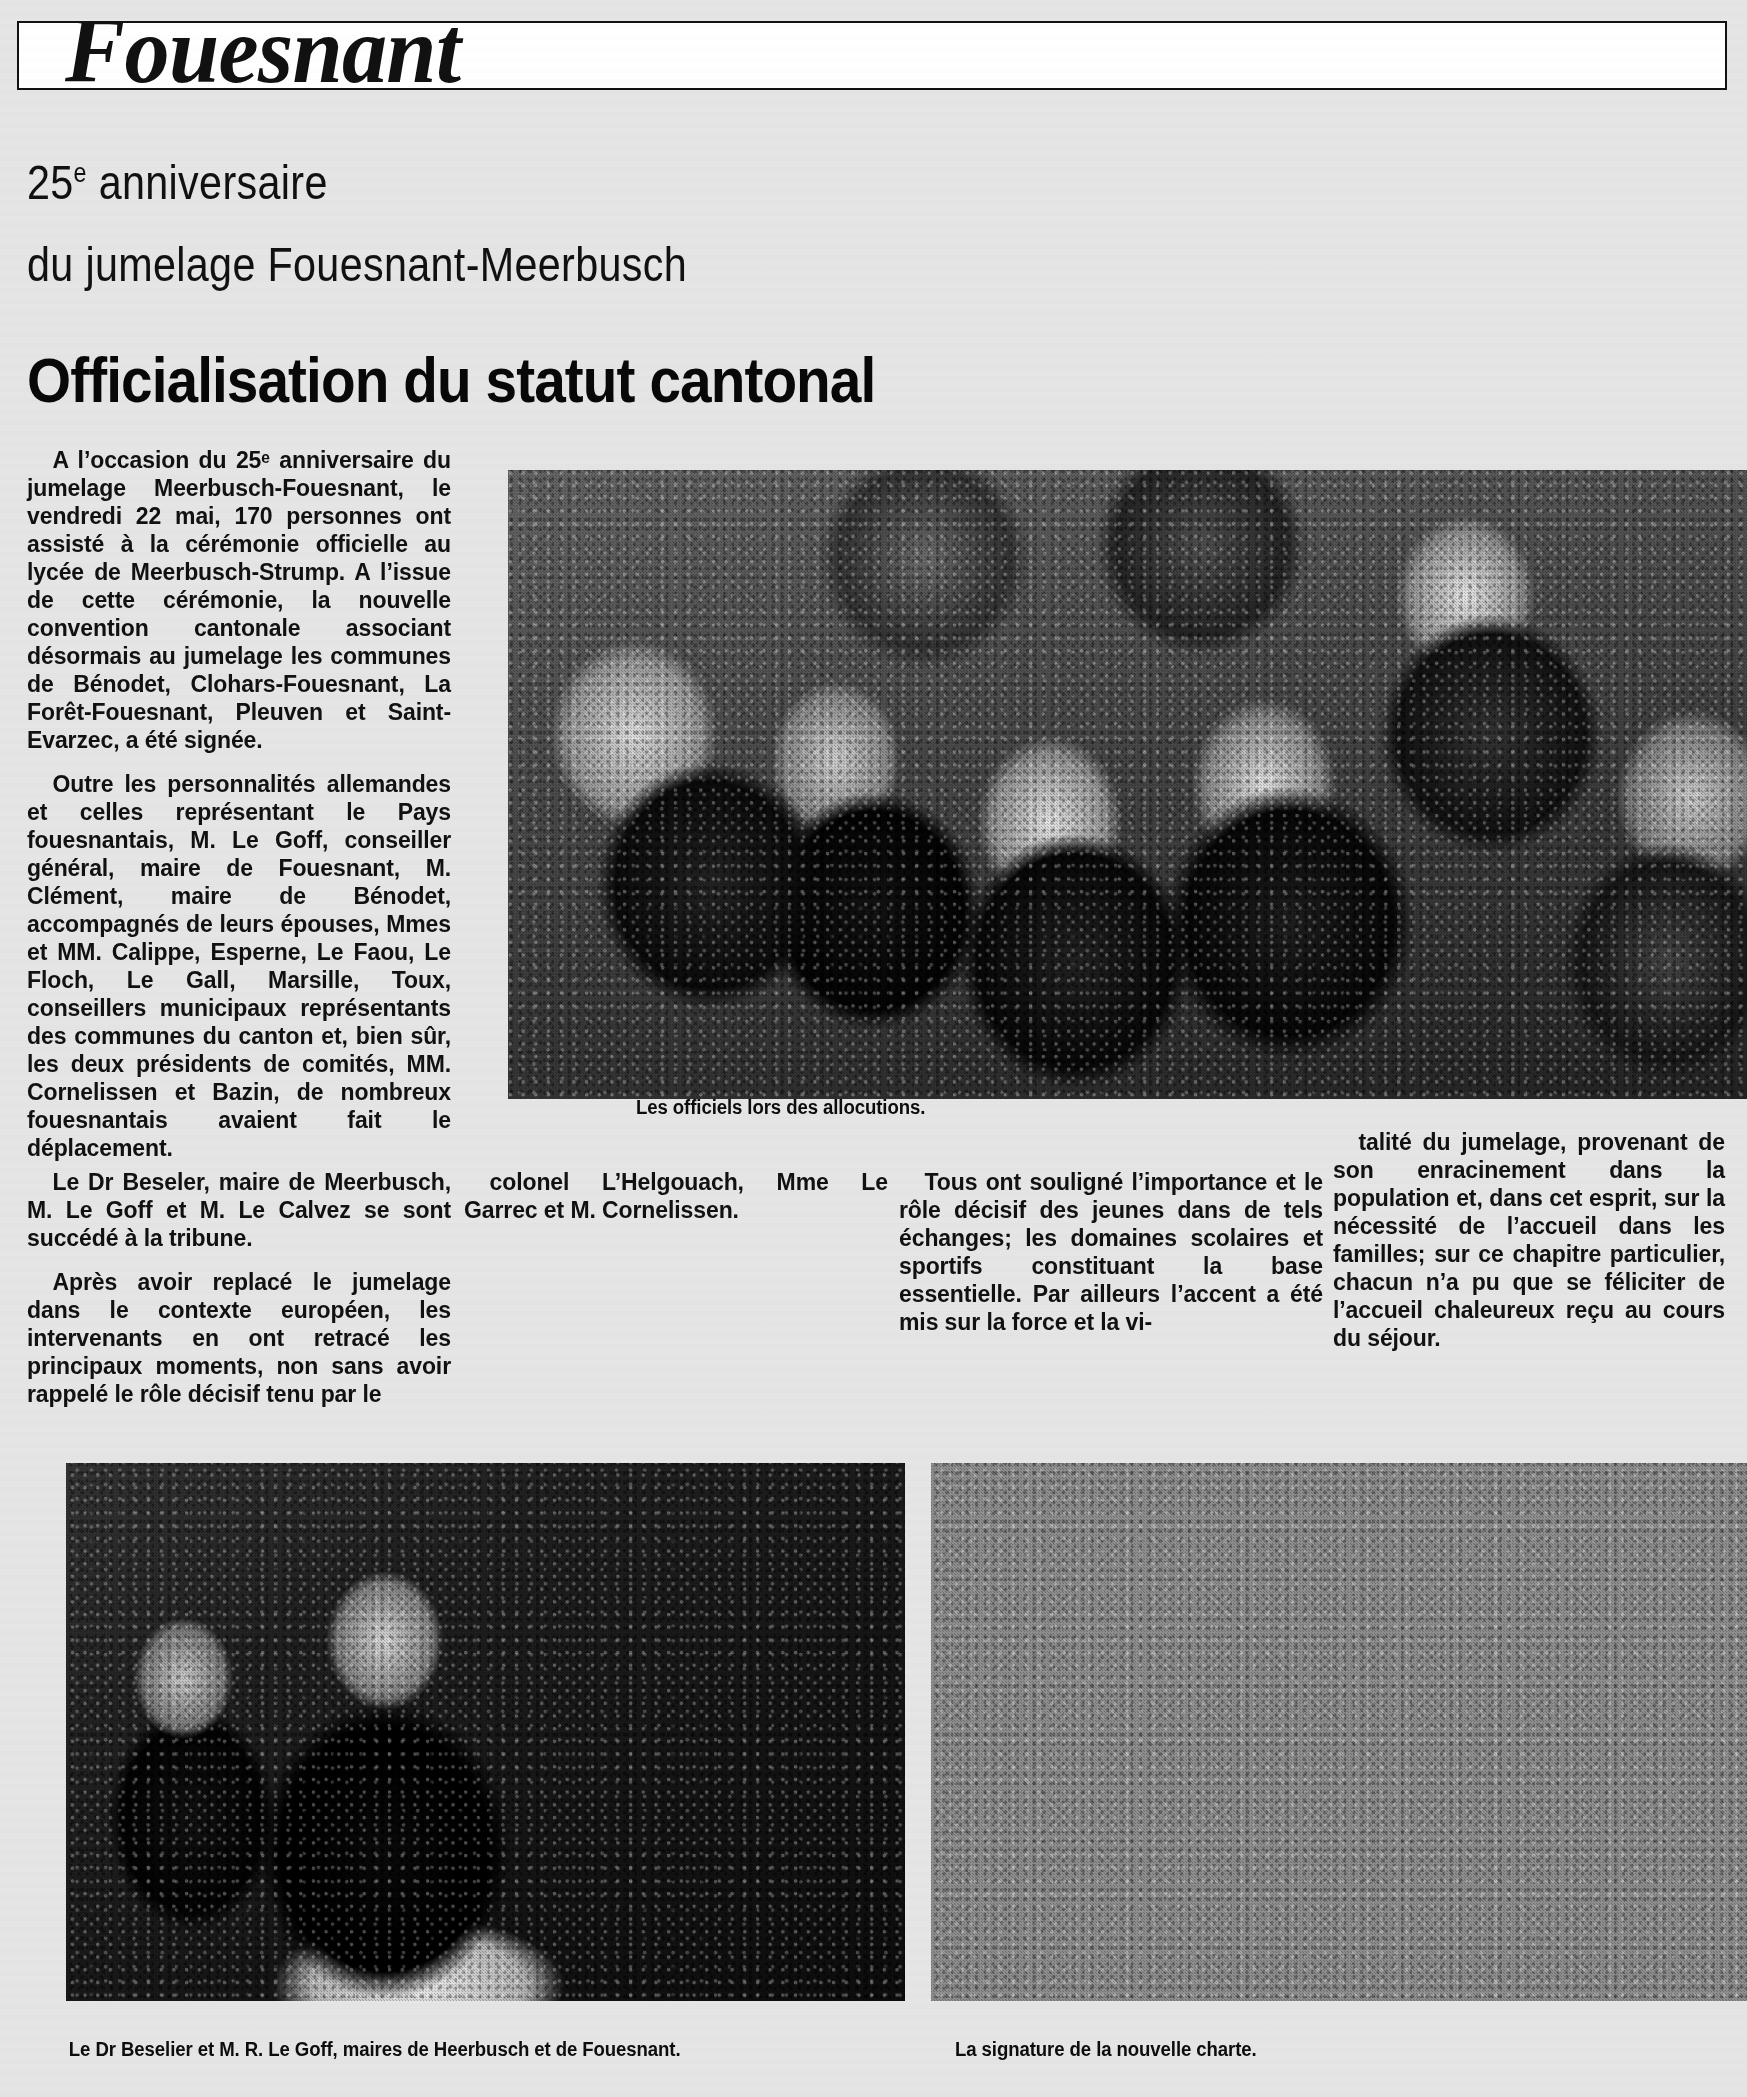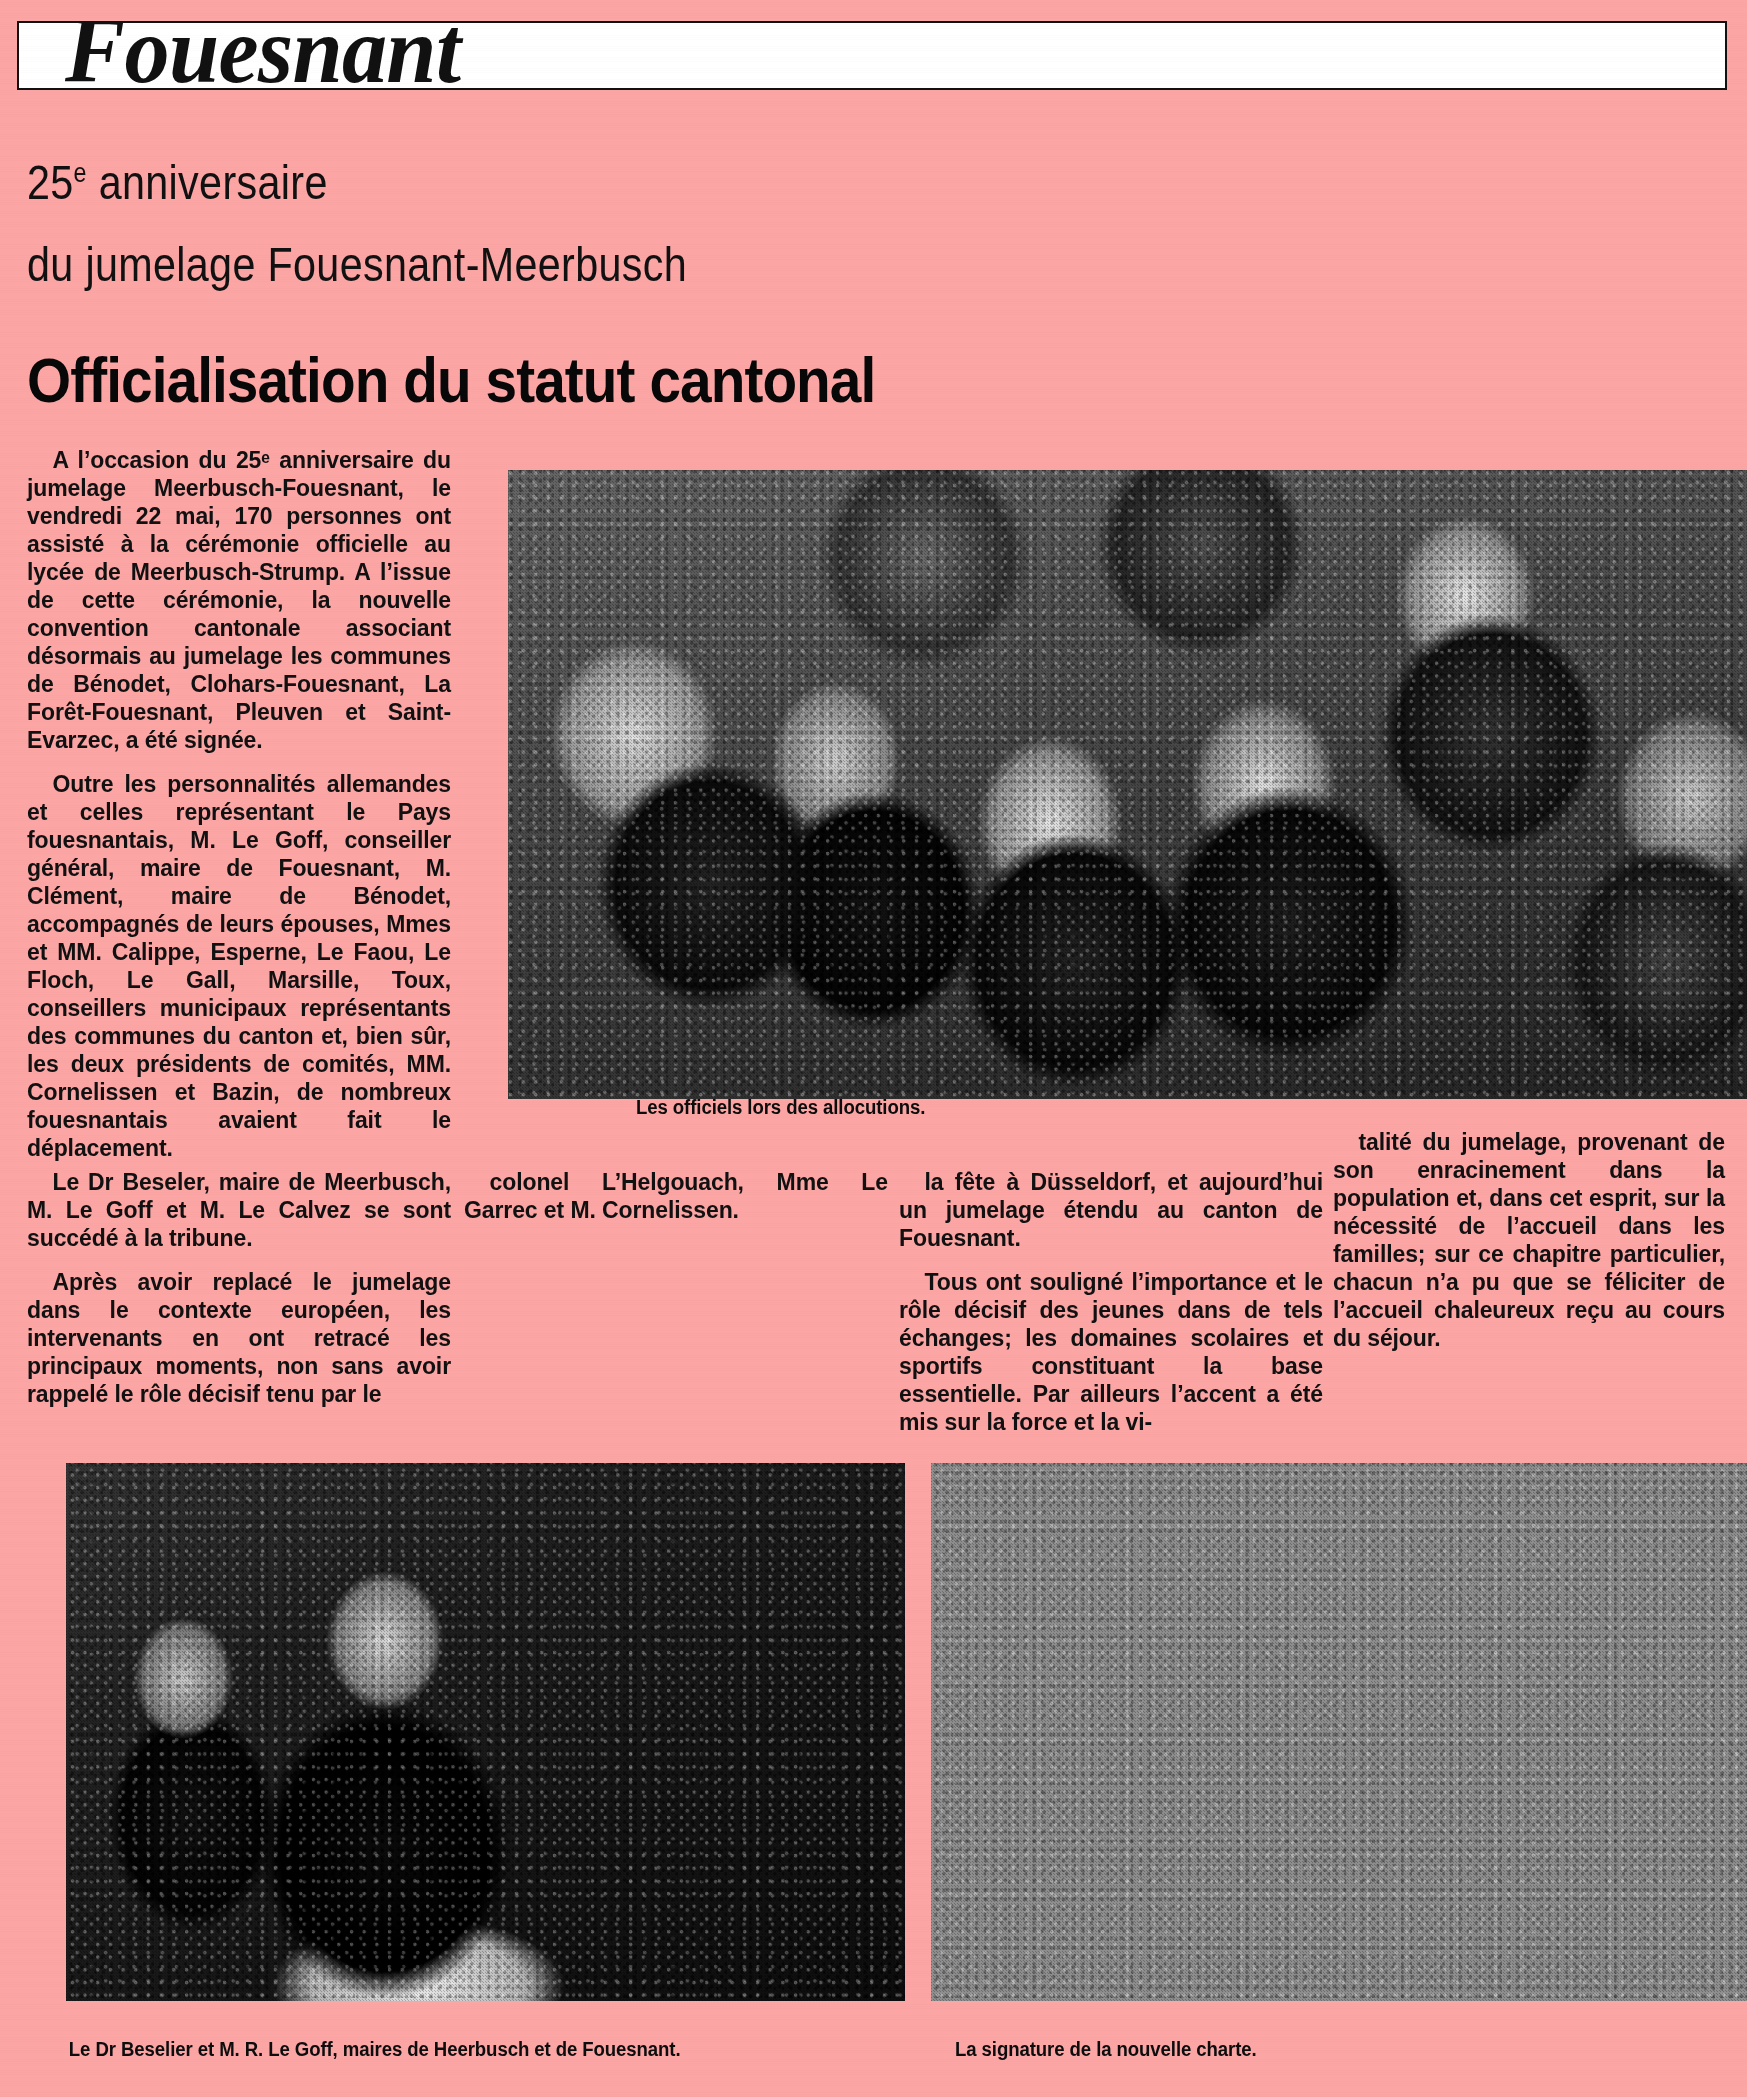--- a/index.html
+++ b/index.html
@@ -14,21 +14,21 @@
     position: relative;
     font-family: "Liberation Sans", sans-serif;
     color: #0a0a0a;
     overflow: hidden;
   }
 
   
   .page {
     position: absolute;
     inset: 0;
-    background: #fca5a5;
+    background: #e5e5e5;
     padding-left: 25px;
   }
   .page::after {
     content: "";
     position: absolute;
     inset: 0;
     pointer-events: none;
     background:
       repeating-linear-gradient(0deg, rgba(0,0,0,0.014) 0px, rgba(0,0,0,0.014) 0.7px, rgba(0,0,0,0) 0.7px, rgba(0,0,0,0) 2.2px);
     opacity: .8;
@@ -268,21 +268,20 @@
   <div class="col col-a">
     <p>Le Dr Beseler, maire de Meerbusch, M. Le Goff et M. Le Calvez se sont succédé à la tribune.</p>
     <p>Après avoir replacé le jumelage dans le contexte européen, les intervenants en ont retracé les principaux moments, non sans avoir rappelé le rôle décisif tenu par le</p>
   </div>
 
   <div class="col col-b">
     <p>colonel L’Helgouach, Mme Le Garrec et M. Cornelissen.</p>
   </div>
 
   <div class="col col-c">
-    <p>la fête à Düsseldorf, et aujourd’hui un jumelage étendu au canton de Fouesnant.</p>
     <p>Tous ont souligné l’importance et le rôle décisif des jeunes dans de tels échanges; les domaines scolaires et sportifs constituant la base essentielle. Par ailleurs l’accent a été mis sur la force et la vi-</p>
   </div>
 
   <div class="col col-d">
     <p>talité du jumelage, provenant de son enracinement dans la population et, dans cet esprit, sur la nécessité de l’accueil dans les familles; sur ce chapitre particulier, chacun n’a pu que se féliciter de l’accueil chaleureux reçu au cours du séjour.</p>
   </div>
 
   <figure class="photo" id="photo-mayors">
     <div class="grain"></div>
     <div class="halftone"></div>

